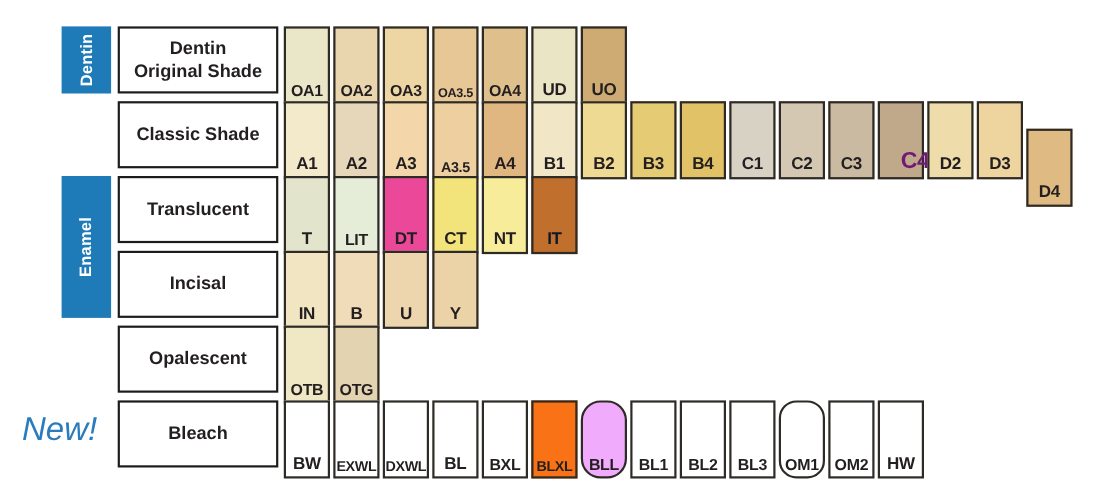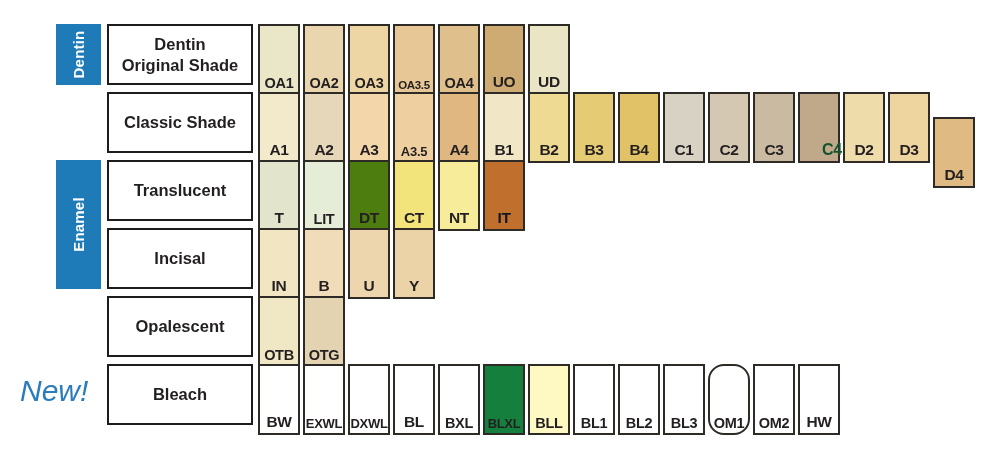--- a/index.html
+++ b/index.html
@@ -59,26 +59,26 @@
       </div>
       <div class="swatch" style="background: rgb(237, 213, 164); border-color: rgb(46, 43, 39);">
         <span style="color: rgb(35, 31, 32); font-size: 14.5px;">OA3</span>
       </div>
       <div class="swatch" style="background: rgb(230, 199, 149); border-color: rgb(46, 43, 39);">
         <span style="color: rgb(35, 31, 32); font-size: 11.5px;">OA3.5</span>
       </div>
       <div class="swatch" style="background: rgb(223, 192, 141); border-color: rgb(46, 43, 39);">
         <span style="color: rgb(35, 31, 32); font-size: 14.5px; text-align: center;">OA4</span>
       </div>
+      <div class="swatch" style="background: rgb(234, 229, 196); border-color: rgb(46, 43, 39);">
+        <span style="color: rgb(35, 31, 32); font-size: 15.5px;">UD</span>
+      </div>
       <div class="swatch" style="background: rgb(205, 171, 115); border-color: rgb(46, 43, 39);">
         <span style="color: rgb(35, 31, 32); font-size: 15.5px;">UO</span>
       </div>
-      <div class="swatch" style="background: rgb(234, 229, 196); border-color: rgb(46, 43, 39);">
-        <span style="color: rgb(35, 31, 32); font-size: 15.5px;">UD</span>
-      </div>
     </div>
     <div class="shade-row" style="top: 92px;">
       <div class="row-label" style="border-color: rgb(28, 28, 26);">
         <div>Classic Shade</div>
       </div>
       <div class="swatch" style="background: rgb(242, 234, 203); border-color: rgb(46, 43, 39);">
         <span style="color: rgb(35, 31, 32); font-size: 15.5px;">A1</span>
       </div>
       <div class="swatch" style="background: rgb(231, 215, 186); border-color: rgb(46, 43, 39);">
         <span style="color: rgb(35, 31, 32); font-size: 15.5px;">A2</span>
@@ -107,21 +107,21 @@
       <div class="swatch" style="background: rgb(215, 210, 196); border-color: rgb(46, 43, 39);">
         <span style="color: rgb(35, 31, 32); font-size: 15.5px;">C1</span>
       </div>
       <div class="swatch" style="background: rgb(212, 200, 178); border-color: rgb(46, 43, 39);">
         <span style="color: rgb(35, 31, 32); font-size: 15.5px;">C2</span>
       </div>
       <div class="swatch" style="background: rgb(201, 186, 161); border-color: rgb(46, 43, 39);">
         <span style="color: rgb(35, 31, 32); font-size: 15.5px;">C3</span>
       </div>
       <div class="swatch" style="background: rgb(192, 169, 139); border-color: rgb(46, 43, 39);">
-        <span style="color: #14532d; font-size: 16px; margin-left: 26px;">C4</span>
+        <span style="color: #701a75; font-size: 21px; margin-left: 26px;">C4</span>
       </div>
       <div class="swatch" style="background: rgb(238, 220, 170); border-color: rgb(46, 43, 39);">
         <span style="color: rgb(35, 31, 32); font-size: 15.5px;">D2</span>
       </div>
       <div class="swatch" style="background: rgb(238, 213, 160); border-color: rgb(46, 43, 39);">
         <span style="color: rgb(35, 31, 32); font-size: 15.5px;">D3</span>
       </div>
       <div class="swatch" style="background: rgb(223, 187, 131); border-color: rgb(46, 43, 39); margin-top: 25px;">
         <span style="color: rgb(35, 31, 32); font-size: 15.5px;">D4</span>
       </div>
@@ -129,21 +129,21 @@
     <div class="shade-row" style="top: 160px;">
       <div class="row-label" style="border-color: rgb(28, 28, 26);">
         <div>Translucent</div>
       </div>
       <div class="swatch" style="background: rgb(226, 229, 204); border-color: rgb(46, 43, 39);">
         <span style="color: rgb(35, 31, 32); font-size: 15.5px;">T</span>
       </div>
       <div class="swatch" style="background: rgb(229, 236, 216); border-color: rgb(46, 43, 39);">
         <span style="color: rgb(35, 31, 32); font-size: 14.5px;">LIT</span>
       </div>
-      <div class="swatch" style="background: #4d7c0f; border-color: rgb(46, 43, 39);">
+      <div class="swatch" style="background: #ec4899; border-color: rgb(46, 43, 39);">
         <span style="color: rgb(35, 31, 32); font-size: 15.5px;">DT</span>
       </div>
       <div class="swatch" style="background: rgb(242, 227, 122); border-color: rgb(46, 43, 39);">
         <span style="color: rgb(35, 31, 32); font-size: 15.5px;">CT</span>
       </div>
       <div class="swatch" style="background: rgb(246, 236, 154); border-color: rgb(46, 43, 39);">
         <span style="color: rgb(35, 31, 32); font-size: 15.5px;">NT</span>
       </div>
       <div class="swatch" style="background: rgb(192, 111, 45); border-color: rgb(46, 43, 39);">
         <span style="color: #0f172a; font-size: 15.5px;">IT</span>
@@ -189,24 +189,24 @@
       </div>
       <div class="swatch" style="background: rgb(255, 255, 255); border-color: rgb(46, 43, 39);">
         <span style="color: rgb(35, 31, 32); font-size: 13px;">DXWL</span>
       </div>
       <div class="swatch" style="background: rgb(255, 255, 255); border-color: rgb(46, 43, 39);">
         <span style="color: rgb(35, 31, 32); font-size: 15.5px;">BL</span>
       </div>
       <div class="swatch" style="background: rgb(255, 255, 255); border-color: rgb(46, 43, 39);">
         <span style="color: rgb(35, 31, 32); font-size: 14.5px;">BXL</span>
       </div>
-      <div class="swatch" style="background: #15803d; border-color: rgb(46, 43, 39);">
+      <div class="swatch" style="background: #f97316; border-color: rgb(46, 43, 39);">
         <span style="color: rgb(35, 31, 32); font-size: 13px;">BLXL</span>
       </div>
-      <div class="swatch" style="background: #fef9c3; border-color: rgb(46, 43, 39);">
+      <div class="swatch" style="background: #f0abfc; border-color: rgb(46, 43, 39); border-radius: 18px;">
         <span style="color: rgb(35, 31, 32); font-size: 14.5px;">BLL</span>
       </div>
       <div class="swatch" style="background: rgb(255, 255, 255); border-color: rgb(46, 43, 39);">
         <span style="color: rgb(35, 31, 32); font-size: 14.5px;">BL1</span>
       </div>
       <div class="swatch" style="background: rgb(255, 255, 255); border-color: rgb(46, 43, 39);">
         <span style="color: rgb(35, 31, 32); font-size: 14.5px;">BL2</span>
       </div>
       <div class="swatch" style="background: rgb(255, 255, 255); border-color: rgb(46, 43, 39);">
         <span style="color: rgb(35, 31, 32); font-size: 14.5px;">BL3</span>

